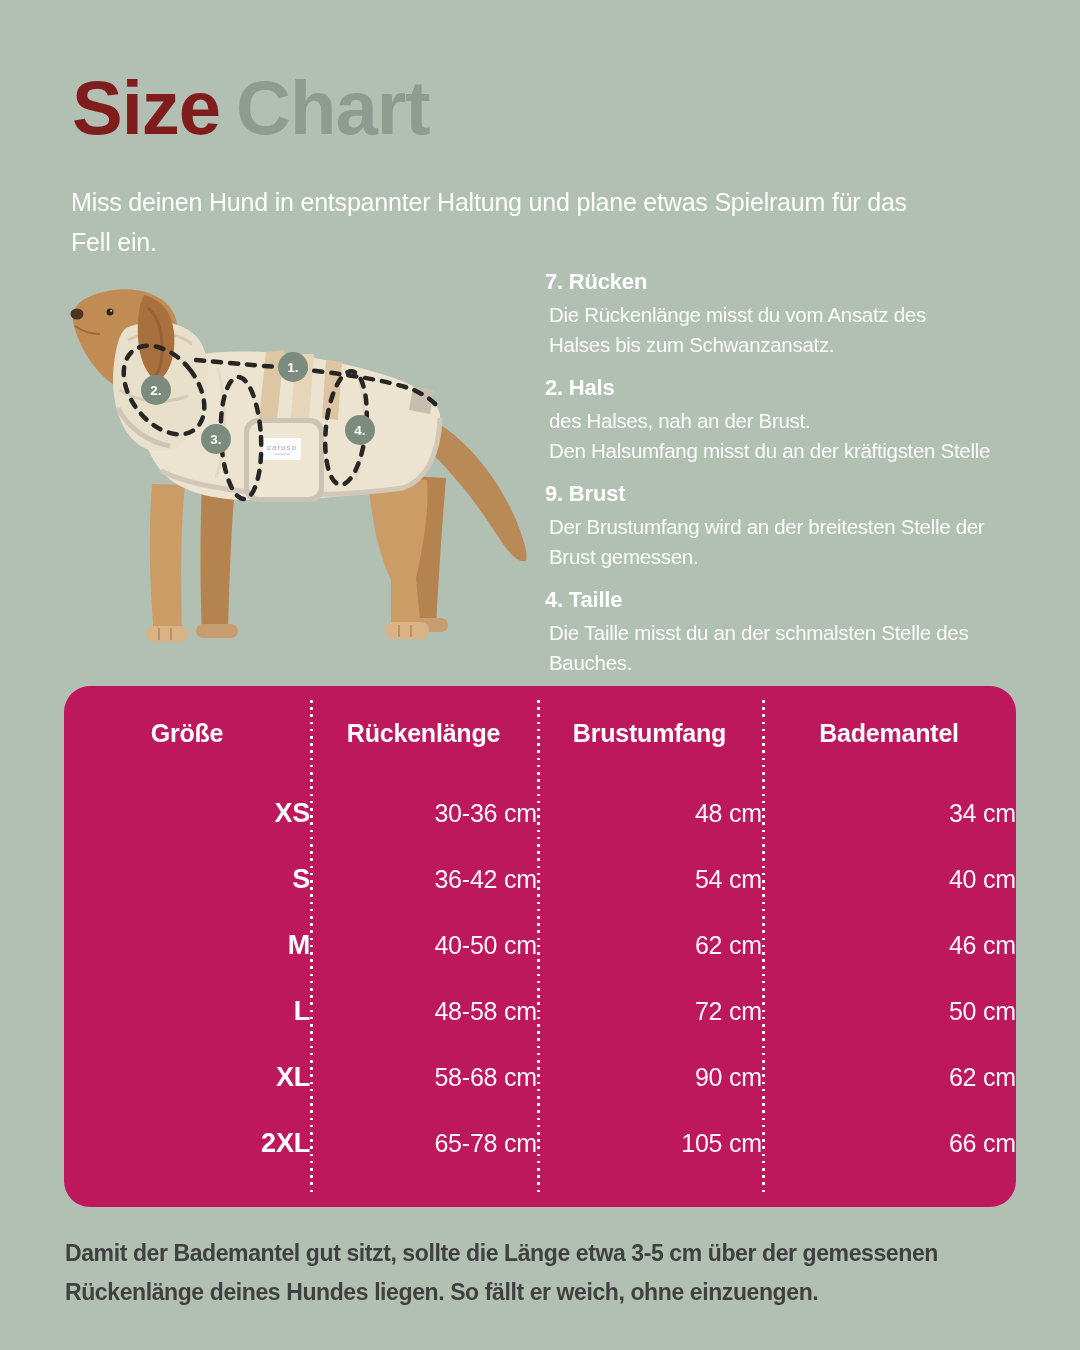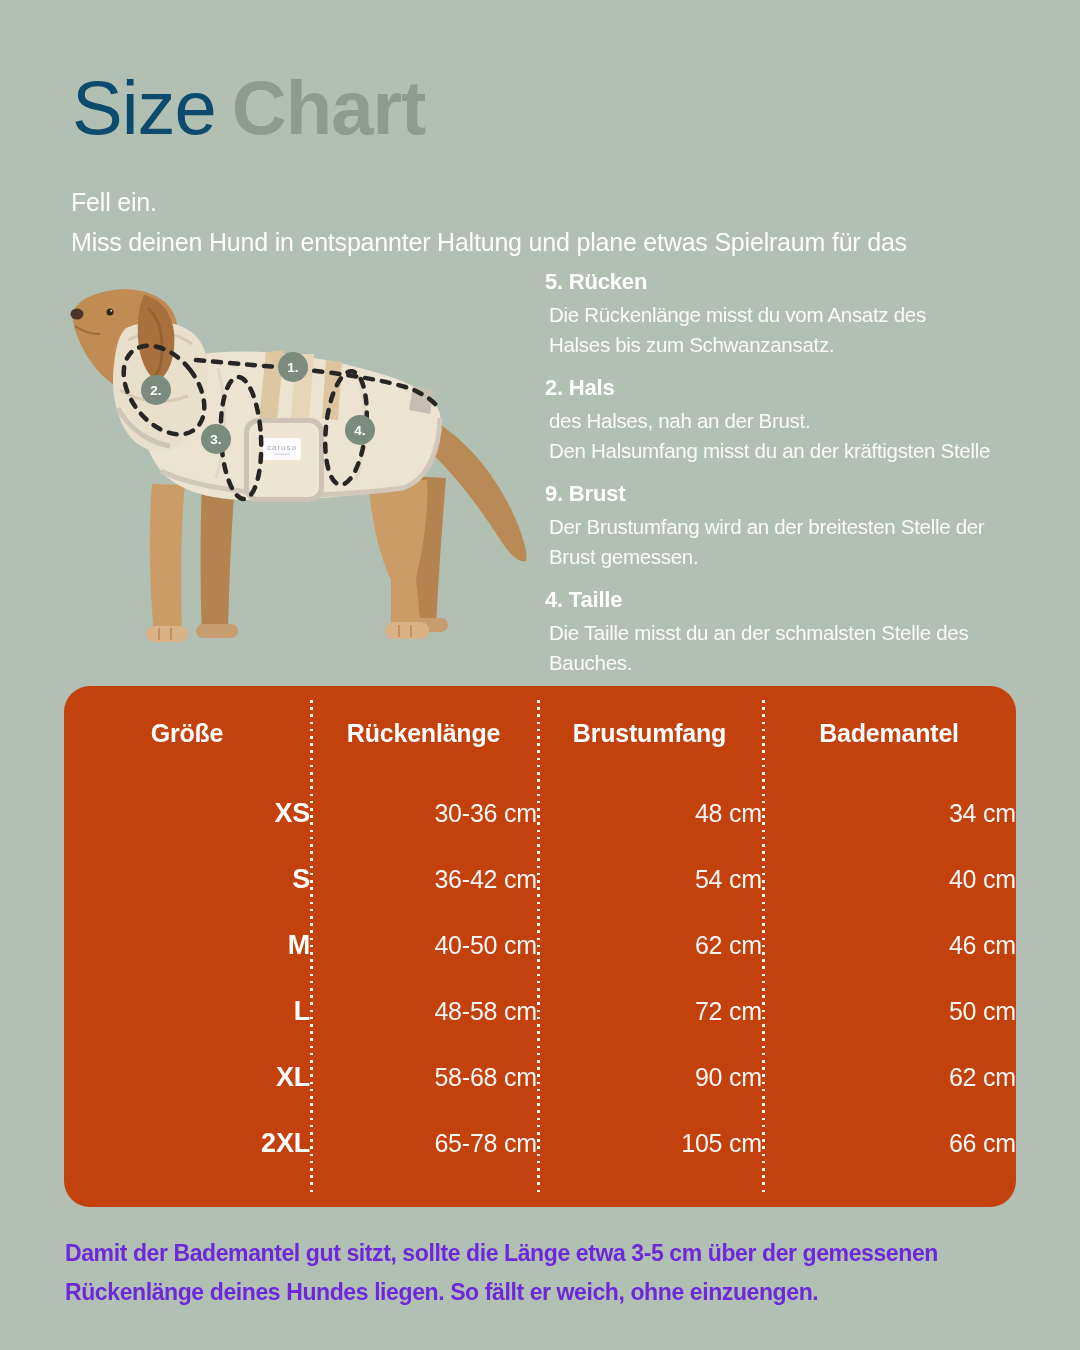--- a/index.html
+++ b/index.html
@@ -6,60 +6,60 @@
   body{
     width:1080px;height:1350px;
     background:#b2c0b4;
     font-family:"Liberation Sans",sans-serif;
     position:relative;overflow:hidden;
     color:#fff;
   }
   .abs{position:absolute;}
   
   .title{left:72px;top:70px;font-size:76px;line-height:1;letter-spacing:-1px;white-space:nowrap;}
-  .title .t-light{font-weight:400;color:#0c4a6e;}
+  .title .t-light{font-weight:700;color:#7f1d1d;}
   .title .t-bold{font-weight:700;color:#8d9b90;margin-left:16px;}
   
   .intro{left:71px;top:182px;font-size:25px;line-height:40px;font-weight:400;letter-spacing:-0.2px;color:#fdfdfb;}
   .intro div{white-space:nowrap;}
   
   .dog-wrap{left:58px;top:268px;width:482px;height:402px;}
   
   .measures{left:545px;top:266px;width:525px;}
   .m-item{margin-bottom:12px;padding-top:2px;}
   .m-head{font-size:22px;line-height:28px;font-weight:700;margin:0 0 3px 0;color:#ffffff;letter-spacing:-0.2px;}
   .m-body{font-size:20.5px;line-height:30px;font-weight:400;margin:4px;color:rgba(255,255,255,0.93);letter-spacing:-0.3px;}
   .m-body div{white-space:nowrap;}
   
-  .table{left:64px;top:686px;width:952px;height:521px;background:#c2410c;border-radius:26px;display:flex;flex-direction:column;}
+  .table{left:64px;top:686px;width:952px;height:521px;background:#be185d;border-radius:26px;display:flex;flex-direction:column;}
   .thead,.trow{display:grid;grid-template-columns:246px 227px 225px 254px;align-items:center;}
   .thead{height:94px;}
   .trow{height:66px;}
   .th{font-size:25px;font-weight:700;text-align:center;letter-spacing:-0.2px;}
   .td{font-size:25px;font-weight:400;text-align:right;color:rgba(255,255,255,0.96);letter-spacing:-0.2px;}
   .td.size{font-size:27px;font-weight:700;color:#ffffff;}
   .sep{position:absolute;top:14px;bottom:15px;width:3px;
        background-image:repeating-linear-gradient(to bottom,#fff 0 2.6px,rgba(255,255,255,0) 2.6px 7.2px);}
   .sep.s1{left:246px;}
   .sep.s2{left:473px;}
   .sep.s3{left:698px;}
   
-  .footer{left:65px;top:1234px;font-size:23px;line-height:39px;font-weight:700;letter-spacing:-0.4px;color:#6d28d9;}
+  .footer{left:65px;top:1234px;font-size:23px;line-height:39px;font-weight:700;letter-spacing:-0.4px;color:#404040;}
   .footer div{white-space:nowrap;}
 </style>
 </head>
 <body>
 
 <div class="abs title">
   <span class="t-light">Size</span><span class="t-bold">Chart</span>
 </div>
 
 <div class="abs intro">
+  <div>Miss deinen Hund in entspannter Haltung und plane etwas Spielraum für das</div>
   <div>Fell ein.</div>
-  <div>Miss deinen Hund in entspannter Haltung und plane etwas Spielraum für das</div>
 </div>
 
 <div class="abs dog-wrap">
 <svg width="482" height="402" viewBox="0 0 482 402" xmlns="http://www.w3.org/2000/svg">
 
   <path fill="#b98a55" d="M372,150 C410,172 440,210 458,252 C466,272 470,285 468,293 C461,295 452,287 441,270 C420,237 394,203 366,178 C362,170 364,158 372,150 Z"></path>
 
   <path fill="#b58350" d="M144,215 C142,260 142,320 144,366 L170,366 C171,322 173,262 177,217 Z"></path>
   <rect x="138" y="356" width="42" height="14" rx="7" fill="#c79c6e"></rect>
   <path fill="#b58350" d="M352,208 C349,258 348,315 350,362 L378,362 C380,318 384,258 388,210 Z"></path>
@@ -118,21 +118,21 @@
     <circle cx="158" cy="171" r="15" fill="#7b8c7f"></circle>
     <text x="158" y="176" fill="#ffffff">3.</text>
     <circle cx="302" cy="162" r="15" fill="#7b8c7f"></circle>
     <text x="302" y="167" fill="#ffffff">4.</text>
   </g>
 </svg>
 </div>
 
 <div class="abs measures">
   <div class="m-item">
-    <p class="m-head">5. Rücken</p>
+    <p class="m-head">7. Rücken</p>
     <div class="m-body">
       <div>Die Rückenlänge misst du vom Ansatz des</div>
       <div>Halses bis zum Schwanzansatz.</div>
     </div>
   </div>
   <div class="m-item">
     <p class="m-head">2. Hals</p>
     <div class="m-body">
       <div>des Halses, nah an der Brust.</div>
       <div>Den Halsumfang misst du an der kräftigsten Stelle</div>

